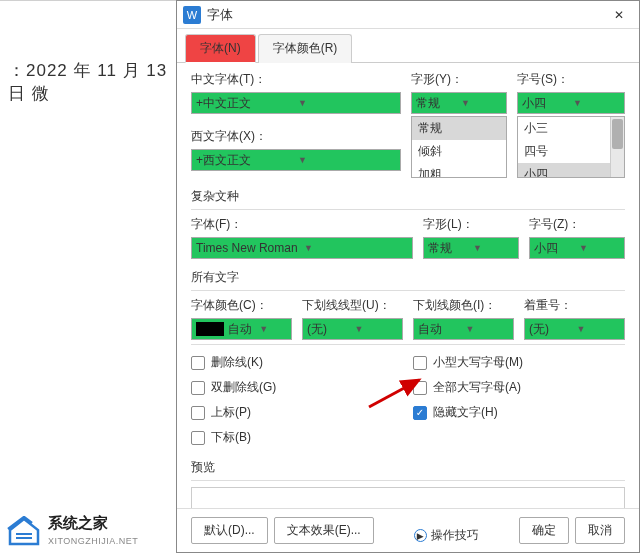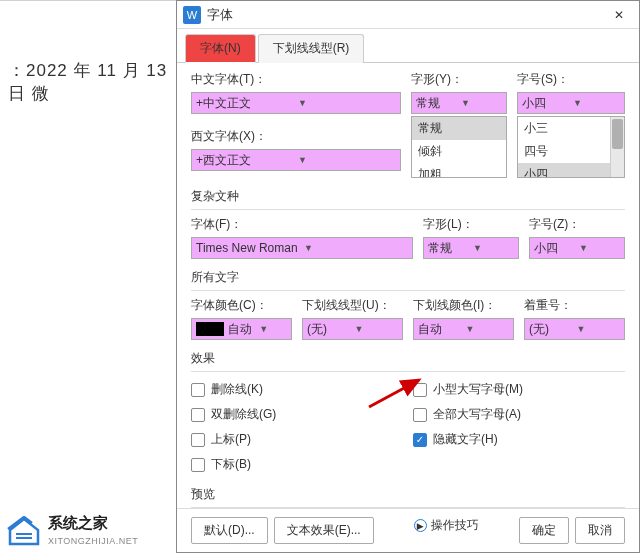--- a/index.html
+++ b/index.html
@@ -12,38 +12,38 @@
 .title{flex:1;font-size:13px}
 .close-btn{width:40px;height:28px;display:flex;align-items:center;justify-content:center;cursor:pointer;font-size:14px}
 .tabs{display:flex;border-bottom:1px solid #ccc;padding:4px 8px 0 8px}
 .tab{padding:5px 14px;border:1px solid #ccc;border-bottom:none;background:#fff;margin-right:2px;cursor:pointer;border-radius:3px 3px 0 0;position:relative;top:1px}
 .tab.active{background:#ef4444;border-bottom:1px solid #fff}
 .tab.inactive{background:#f5f5f5}
 .body{flex:1;padding:8px 14px;overflow:auto}
 .row{display:flex;gap:10px;margin-bottom:4px}
 .col{display:flex;flex-direction:column;gap:2px}
 .lbl{font-size:12px;margin-bottom:2px}
-.combo{display:flex;align-items:center;border:1px solid #aaa;height:22px;background:#f0abfc;padding:0 4px;cursor:pointer}
+.combo{display:flex;align-items:center;border:1px solid #aaa;height:22px;background:#22c55e;padding:0 4px;cursor:pointer}
 .combo span{flex:1;white-space:nowrap;overflow:hidden}
 .chev{font-size:9px;color:#555;margin-left:4px}
 .listbox{border:1px solid #aaa;background:#fff;overflow:hidden}
 .listbox .item{padding:3px 6px;cursor:pointer}
 .listbox .item.sel{background:#d8d8d8}
 .scrollbar{width:14px;background:#e8e8e8;border-left:1px solid #ccc;position:relative}
 .thumb{position:absolute;left:1px;right:1px;background:#b0b0b0;border-radius:2px}
 .section-title{font-size:12px;margin:10px 0 4px 0}
 .hr{border:none;border-top:1px solid #ddd;margin:2px 0 6px 0}
 .chk{display:flex;align-items:center;gap:6px;margin:3px 0;cursor:pointer}
 .chkbox{width:14px;height:14px;border:1px solid #888;border-radius:2px;display:flex;align-items:center;justify-content:center;background:#fff}
 .chkbox.checked{background:#2b7cd3;border-color:#2b7cd3;color:#fff;font-size:10px}
 .color-sw{width:14px;height:14px;background:#000;margin-right:4px;display:inline-block}
 .disabled{color:#aaa}
 .disabled .combo{color:#aaa}
 .preview{border:1px solid #ccc;height:58px;margin-top:2px;background:#fff}
-.buttons{display:flex;gap:6px;padding:8px 14px;border-top:1px solid #ddd;align-items:flex-start}
+.buttons{display:flex;gap:6px;padding:8px 14px;border-top:1px solid #ddd;align-items:flex-end}
 .btn{border:1px solid #aaa;background:#fff;padding:4px 12px;cursor:pointer;border-radius:2px;white-space:nowrap}
 .tips{display:flex;align-items:center;gap:4px;color:#2b7cd3;cursor:pointer;flex:1;justify-content:center}
 .tips-icon{width:13px;height:13px;border:1px solid #2b7cd3;border-radius:50%;display:flex;align-items:center;justify-content:center;font-size:9px}
 .arrow{position:absolute;left:364px;top:372px;pointer-events:none}
 .logo-area{position:absolute;left:6px;bottom:6px;display:flex;align-items:center;gap:6px}
 .logo-icon{width:36px;height:30px}
 .logo-text b{font-size:15px;display:block;color:#222}
 .logo-text span{font-size:9px;color:#888;letter-spacing:0.5px}
 </style>
 </head>
@@ -57,21 +57,21 @@
   <div class="titlebar">
     <div class="app-icon">W</div>
     <div class="title">字体</div>
     <div class="close-btn">
         <span>✕</span>
       </div>
   </div>
 
   <div class="tabs">
     <div class="tab active">字体(N)</div>
-    <div class="tab inactive">下划线线型(R)</div>
+    <div class="tab inactive">字体颜色(R)</div>
   </div>
 
   <div class="body">
 
     <div class="row">
       <div class="col" style="flex:1">
         <div class="lbl">中文字体(T)：</div>
         <div class="combo">
             <span>+中文正文</span>
             <span class="chev">▼</span>
@@ -169,21 +169,20 @@
       </div>
       <div class="col" style="flex:1">
         <div class="lbl">着重号：</div>
         <div class="combo">
             <span>(无)</span>
             <span class="chev">▼</span>
           </div>
       </div>
     </div>
 
-    <div class="section-title">效果</div>
     <hr class="hr">
     <div class="row">
       <div class="col" style="flex:1">
         <label class="chk">
             <span class="chkbox"></span>
             <span>删除线(K)</span>
           </label>
         <label class="chk">
             <span class="chkbox"></span>
             <span>双删除线(G)</span>

